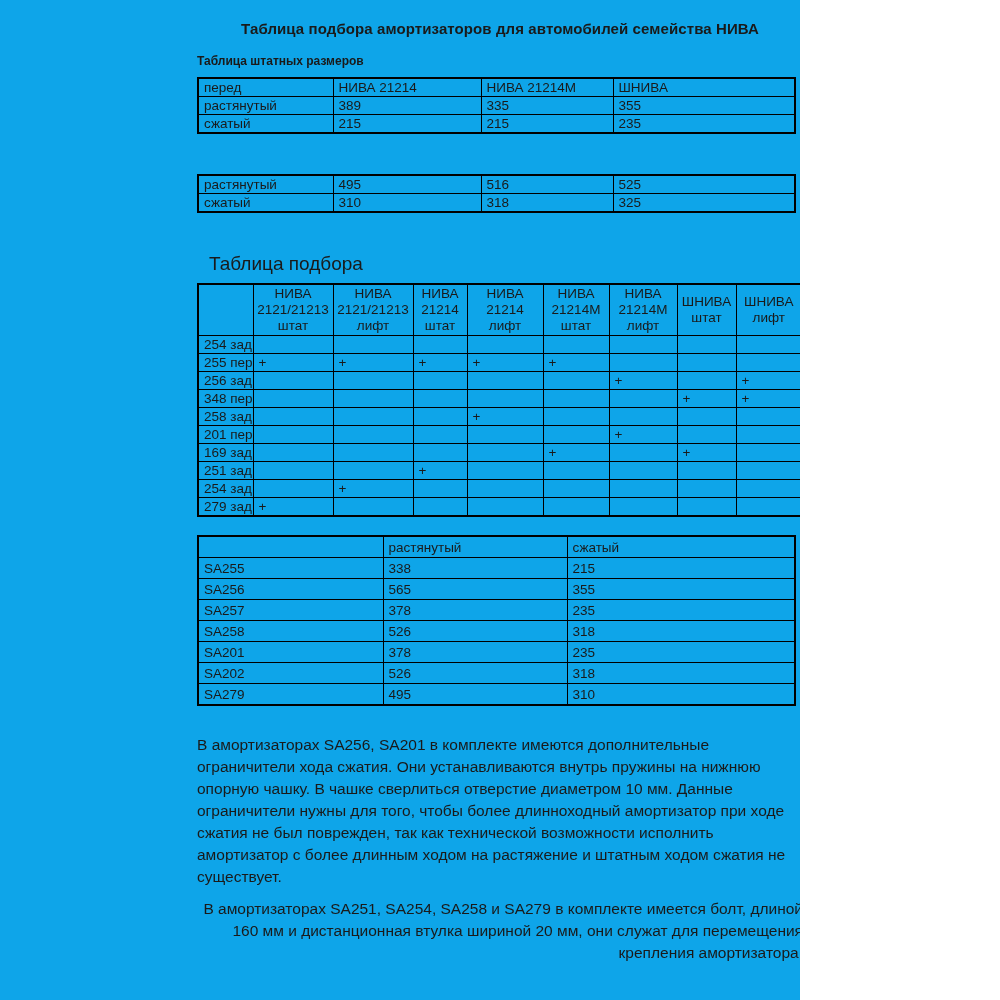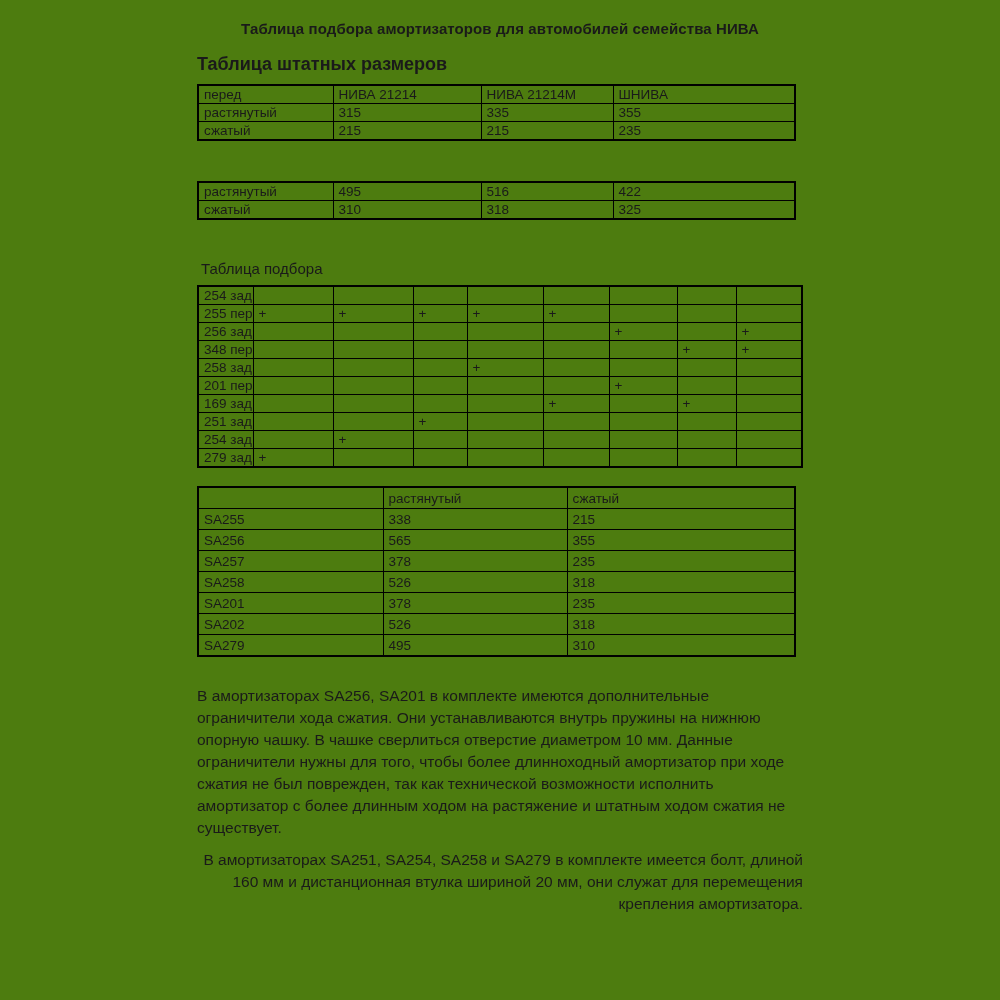--- a/index.html
+++ b/index.html
@@ -1,41 +1,41 @@
 <!DOCTYPE html>
 <html lang="ru"><head>
 <meta charset="utf-8">
 <style>
   html,body{margin:0;padding:0;background:#fff;}
   .page{
     position:relative;
-    width:1000px;height:1000px;
-    background:#4d7c0f;
+    width:800px;height:1000px;
+    background:#0ea5e9;
     font-family:"Liberation Sans","DejaVu Sans",sans-serif;
     color:#1a1a1a;
     overflow:hidden;
   }
   .content{
     position:absolute;
     left:197px;top:14px;
     width:606px;
   }
   .doc-title{
     font-size:15px;font-weight:bold;
     text-align:center;
     margin:6px 0 17px 0;
     letter-spacing:.1px;
   }
   .section-heading{
-    font-size:18px;font-weight:bold;
+    font-size:12px;font-weight:bold;
     margin:0 0 9px 0;
   }
   .section-label{
-    font-size:15px;font-weight:normal;
-    margin:28px 0 8px 4px;
+    font-size:19px;font-weight:normal;
+    margin:28px 0 8px 12px;
   }
   table{
     border-collapse:collapse;
     table-layout:fixed;
     width:100%;
     border:2px solid #000;
   }
   td{
     border:1px solid #000;
     font-size:13.5px;
@@ -83,21 +83,21 @@
         </colgroup>
       <tbody>
           <tr>
             <td>перед</td>
             <td>НИВА 21214</td>
             <td>НИВА 21214М</td>
             <td>ШНИВА</td>
           </tr>
           <tr>
             <td>растянутый</td>
-            <td>315</td>
+            <td>389</td>
             <td>335</td>
             <td>355</td>
           </tr>
           <tr>
             <td>сжатый</td>
             <td>215</td>
             <td>215</td>
             <td>235</td>
           </tr>
         </tbody>
@@ -108,21 +108,21 @@
           <col style="width: 135px;">
           <col style="width: 148px;">
           <col style="width: 132px;">
           <col style="width: 182px;">
         </colgroup>
       <tbody>
           <tr>
             <td>растянутый</td>
             <td>495</td>
             <td>516</td>
-            <td>422</td>
+            <td>525</td>
           </tr>
           <tr>
             <td>сжатый</td>
             <td>310</td>
             <td>318</td>
             <td>325</td>
           </tr>
         </tbody>
     </table>
 
@@ -135,20 +135,45 @@
           <col style="width: 80px;">
           <col style="width: 54px;">
           <col style="width: 76px;">
           <col style="width: 66px;">
           <col style="width: 68px;">
           <col style="width: 59px;">
           <col style="width: 66px;">
         </colgroup>
       <tbody>
           <tr>
+            <td></td>
+            <td class="hdr">НИВА
+2121/21213
+штат</td>
+            <td class="hdr">НИВА
+2121/21213
+лифт</td>
+            <td class="hdr">НИВА
+21214
+штат</td>
+            <td class="hdr">НИВА
+21214
+лифт</td>
+            <td class="hdr">НИВА
+21214М
+штат</td>
+            <td class="hdr">НИВА
+21214М
+лифт</td>
+            <td class="hdr">ШНИВА
+штат</td>
+            <td class="hdr">ШНИВА
+лифт</td>
+          </tr>
+          <tr>
             <td>254 зад</td>
             <td></td>
             <td></td>
             <td></td>
             <td></td>
             <td></td>
             <td></td>
             <td></td>
             <td></td>
           </tr>

